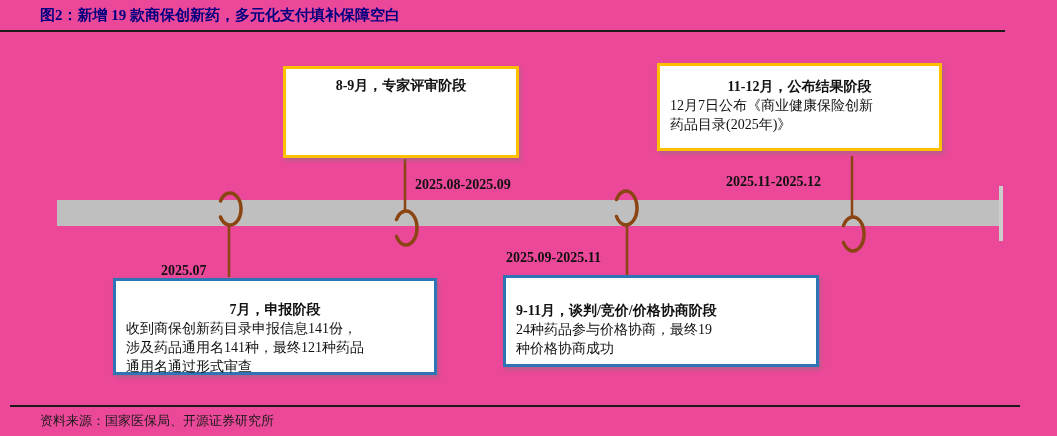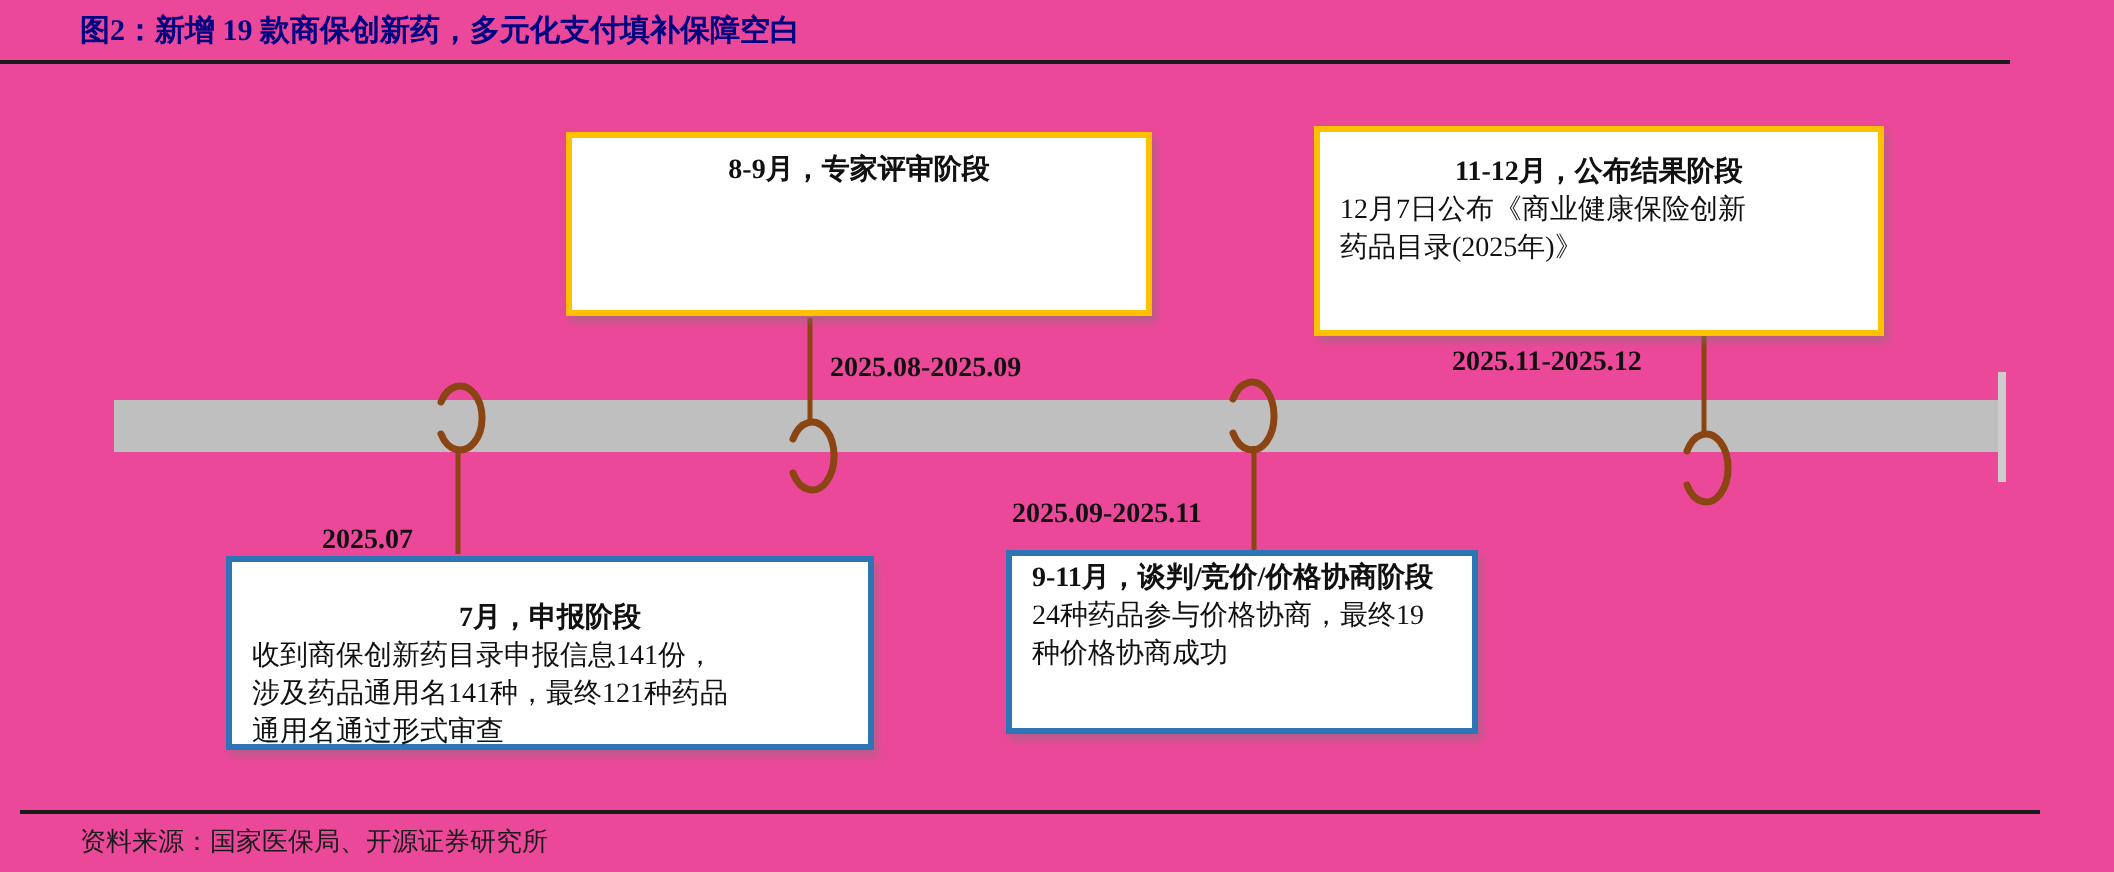--- a/index.html
+++ b/index.html
@@ -61,24 +61,24 @@
     color: #111111;
     line-height: 1.35;
   }
   .event-box.yellow { border: 3px solid #FFC000; }
   .event-box.blue   { border: 3px solid #2E75B6; }
   .event-title { font-weight: bold; }
   .event-body  { white-space: pre-line; }
   .align-center { text-align: center; }
   .align-left   { text-align: left; }
 
-  #box-stage2 { left: 283px; top: 66px;  width: 293px; height: 92px; }
-  #box-stage4 { left: 657px; top: 63px;  width: 285px; height: 105px; padding-top: 12px; }
+  #box-stage2 { left: 283px; top: 66px;  width: 236px; height: 92px; }
+  #box-stage4 { left: 657px; top: 63px;  width: 285px; height: 88px; padding-top: 12px; }
   #box-stage1 { left: 113px; top: 278px; width: 324px; height: 97px; padding-top: 20px; }
-  #box-stage3 { left: 503px; top: 275px; width: 236px; height: 92px; padding-top: 3px; }
+  #box-stage3 { left: 503px; top: 275px; width: 316px; height: 92px; padding-top: 24px; }
 
   
   .date-label {
     position: absolute;
     font-size: 14px;
     font-weight: bold;
     color: #111111;
     white-space: nowrap;
   }
   #date-stage1 { left: 161px; top: 251px; margin-top: 12px; }

